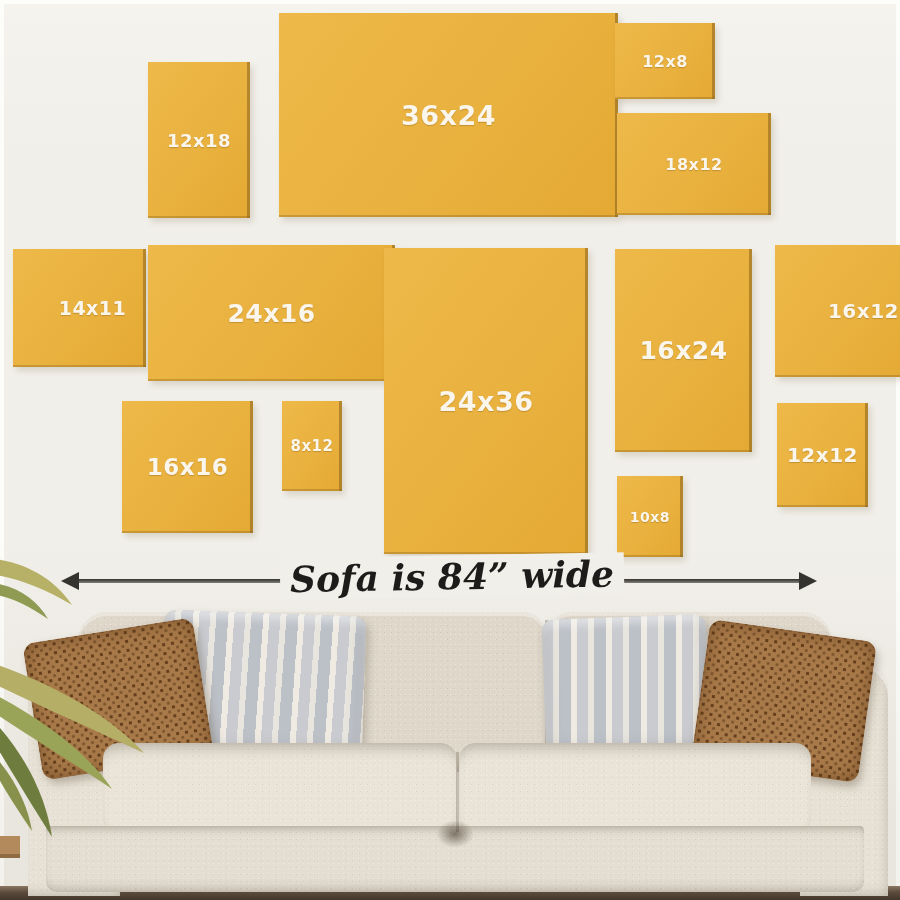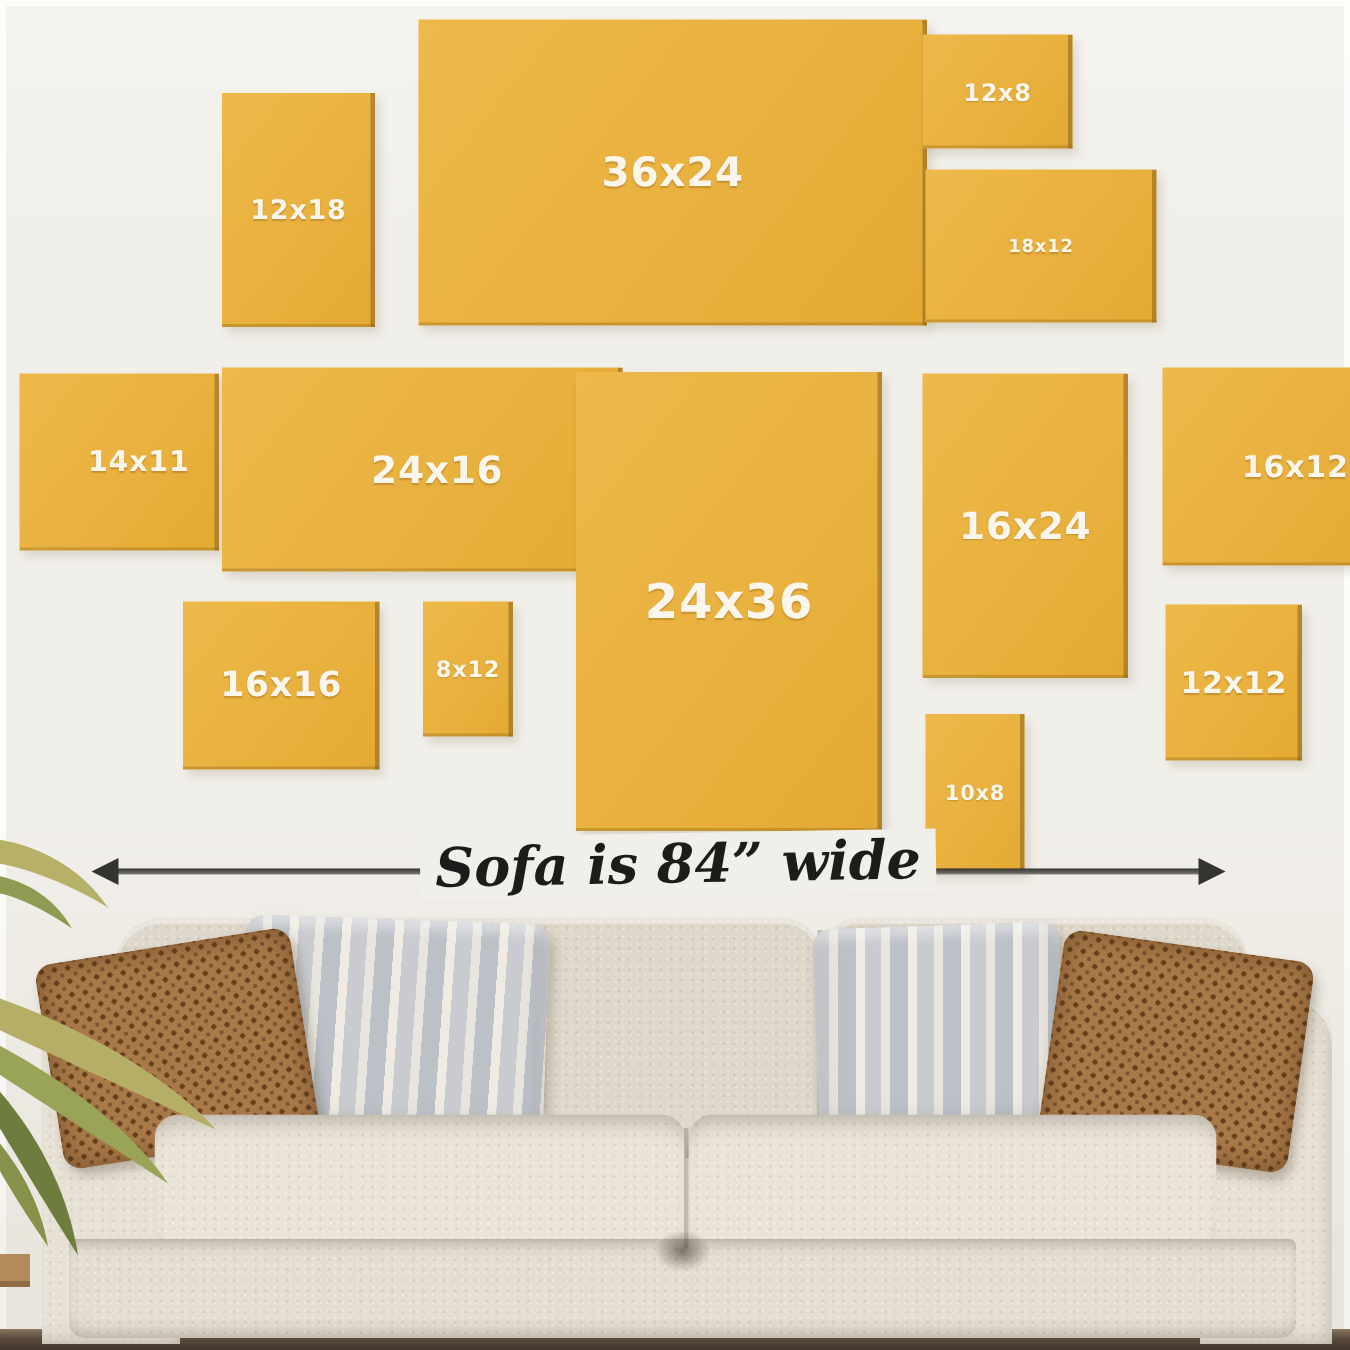--- a/index.html
+++ b/index.html
@@ -86,44 +86,44 @@
   <div class="frame" style="left:148px;top:62px;width:102px;height:156px;">
     <span class="frame-label" style="font-size:18px;">12x18</span>
   </div>
   <div class="frame" style="left:279px;top:13px;width:339px;height:204px;">
     <span class="frame-label" style="font-size:27px;">36x24</span>
   </div>
   <div class="frame" style="left:615px;top:23px;width:100px;height:76px;">
     <span class="frame-label" style="font-size:16px;">12x8</span>
   </div>
   <div class="frame" style="left:617px;top:113px;width:154px;height:102px;">
-    <span class="frame-label" style="font-size:12px;">18x12</span>
+    <span class="frame-label" style="font-size:16px;">18x12</span>
   </div>
   <div class="frame" style="left:13px;top:249px;width:107px;height:118px;padding-left:26px;">
     <span class="frame-label" style="font-size:19px;">14x11</span>
   </div>
-  <div class="frame" style="left:148px;top:245px;width:247px;height:136px;padding-left:20px;">
+  <div class="frame" style="left:148px;top:245px;width:247px;height:136px;">
     <span class="frame-label" style="font-size:25px;">24x16</span>
   </div>
   <div class="frame" style="left:384px;top:248px;width:204px;height:306px;">
-    <span class="frame-label" style="font-size:32px;">24x36</span>
+    <span class="frame-label" style="font-size:27px;">24x36</span>
   </div>
   <div class="frame" style="left:615px;top:249px;width:137px;height:203px;">
     <span class="frame-label" style="font-size:25px;">16x24</span>
   </div>
   <div class="frame" style="left:775px;top:245px;width:105px;height:132px;padding-left:36px;">
     <span class="frame-label" style="font-size:20px;">16x12</span>
   </div>
-  <div class="frame" style="left:122px;top:401px;width:131px;height:112px;">
+  <div class="frame" style="left:122px;top:401px;width:131px;height:132px;">
     <span class="frame-label" style="font-size:23px;">16x16</span>
   </div>
   <div class="frame" style="left:282px;top:401px;width:60px;height:90px;">
     <span class="frame-label" style="font-size:15px;">8x12</span>
   </div>
-  <div class="frame" style="left:617px;top:476px;width:66px;height:105px;">
+  <div class="frame" style="left:617px;top:476px;width:66px;height:81px;">
     <span class="frame-label" style="font-size:14px;">10x8</span>
   </div>
   <div class="frame" style="left:777px;top:403px;width:91px;height:104px;">
     <span class="frame-label" style="font-size:20px;">12x12</span>
   </div>
 
   <div class="arrow-wrap">
     <div class="arrow-line"></div>
     <div class="arrow-head left"></div>
     <div class="arrow-head right"></div>

